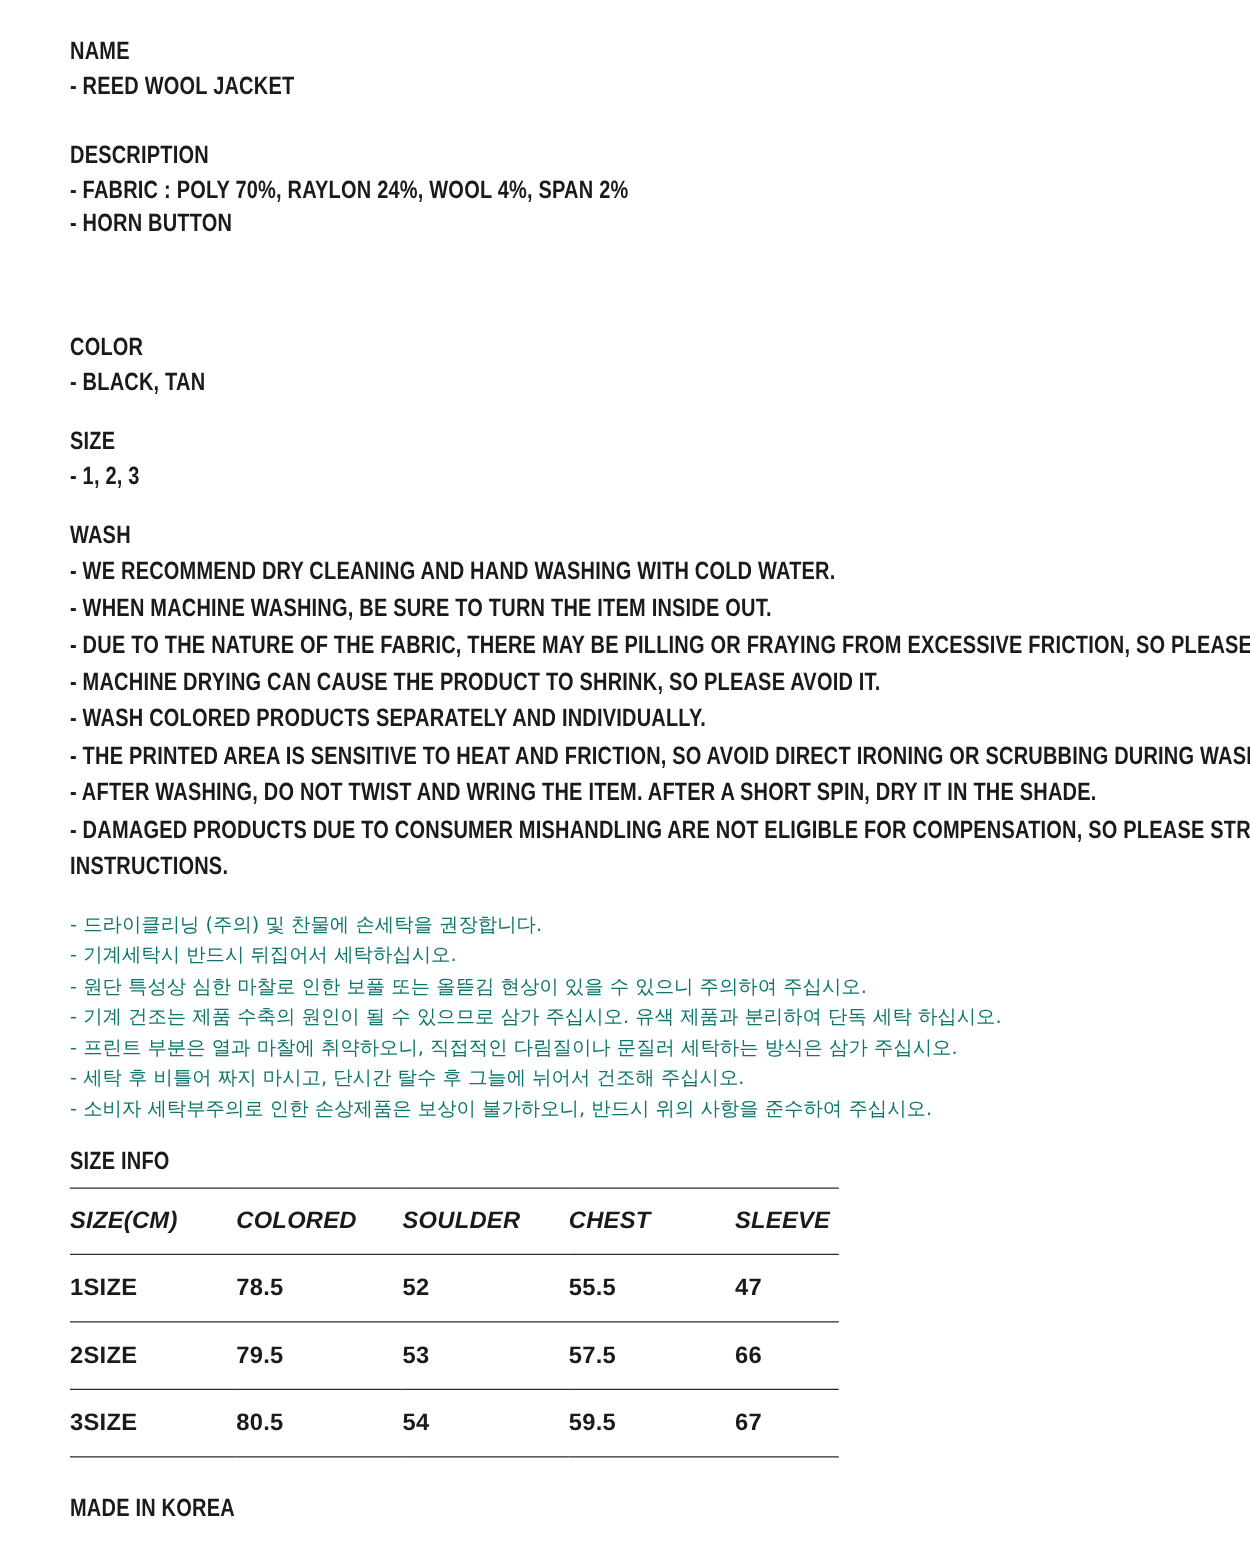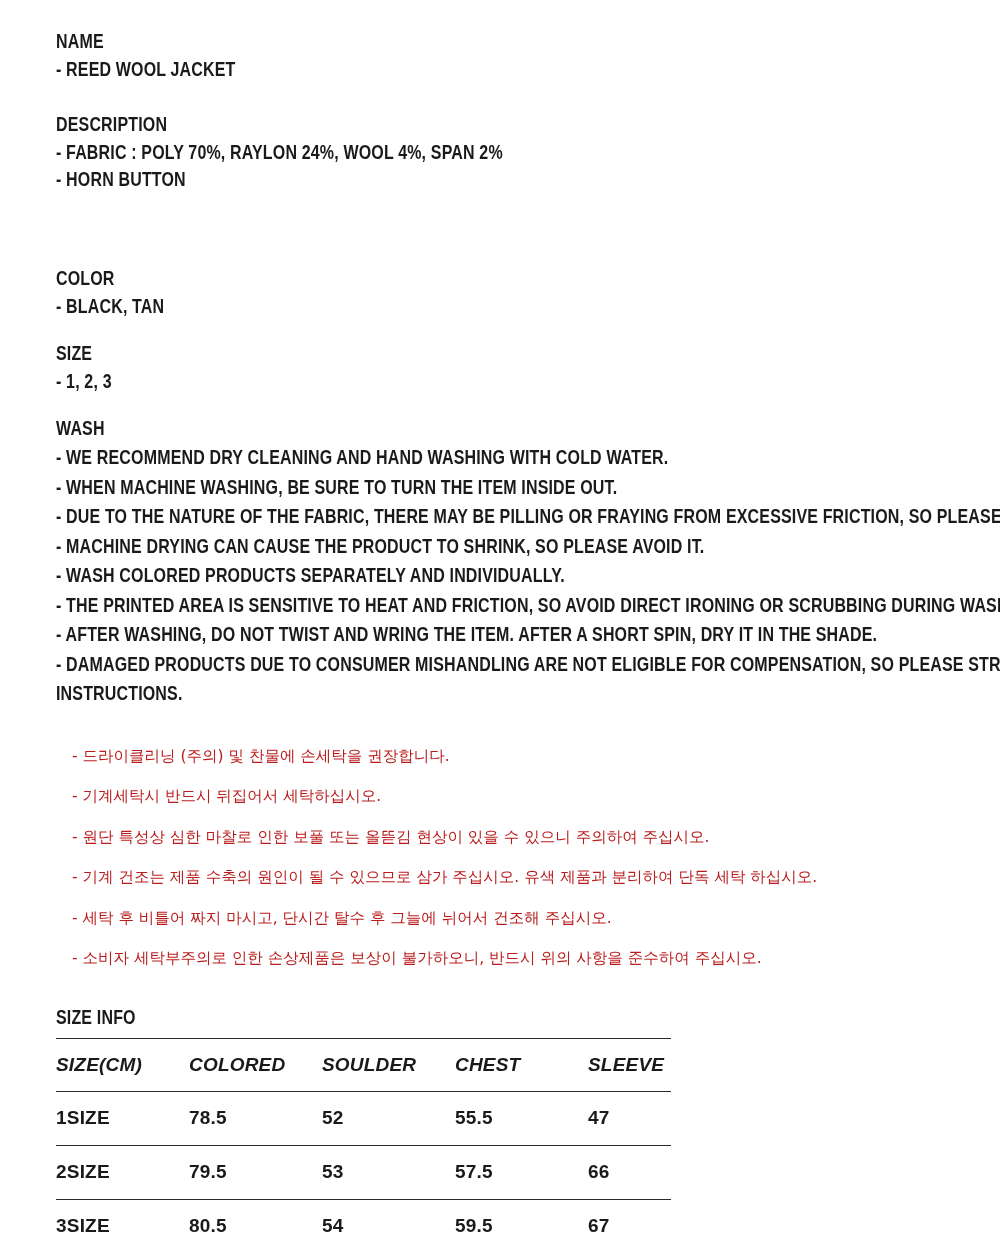--- a/index.html
+++ b/index.html
@@ -45,22 +45,22 @@
   .wash-line {
     font-size: 20px;
     line-height: 29.5px;
     margin: 0;
   }
   .ko-line {
     font-family: "DejaVu Sans", sans-serif;
     font-weight: normal;
     font-size: 15.5px;
     line-height: 24.5px;
-    margin: 16px;
-    color: #b91c1c;
+    margin: 0;
+    color: #0f766e;
     white-space: nowrap;
   }
 
   .sp-1 { height: 30px; }
   .sp-2 { height: 74px; }
   .sp-3 { height: 22px; }
   .sp-4 { height: 22px; }
   .sp-5 { height: 19px; }
   .sp-6 { height: 19px; }
 
@@ -142,20 +142,21 @@
     <p class="cond wash-line">- AFTER WASHING, DO NOT TWIST AND WRING THE ITEM. AFTER A SHORT SPIN, DRY IT IN THE SHADE.</p>
     <p class="cond wash-line">- DAMAGED PRODUCTS DUE TO CONSUMER MISHANDLING ARE NOT ELIGIBLE FOR COMPENSATION, SO PLEASE STRICTLY FOLLOW THE ABOVE</p>
     <p class="cond wash-line"> INSTRUCTIONS.</p>
 
     <div class="sp-5"></div>
 
     <p class="ko-line">- 드라이클리닝 (주의) 및 찬물에 손세탁을 권장합니다.</p>
     <p class="ko-line">- 기계세탁시 반드시 뒤집어서 세탁하십시오.</p>
     <p class="ko-line">- 원단 특성상 심한 마찰로 인한 보풀 또는 올뜯김 현상이 있을 수 있으니 주의하여 주십시오.</p>
     <p class="ko-line">- 기계 건조는 제품 수축의 원인이 될 수 있으므로 삼가 주십시오. 유색 제품과 분리하여 단독 세탁 하십시오.</p>
+    <p class="ko-line">- 프린트 부분은 열과 마찰에 취약하오니, 직접적인 다림질이나 문질러 세탁하는 방식은 삼가 주십시오.</p>
     <p class="ko-line">- 세탁 후 비틀어 짜지 마시고, 단시간 탈수 후 그늘에 뉘어서 건조해 주십시오.</p>
     <p class="ko-line">- 소비자 세탁부주의로 인한 손상제품은 보상이 불가하오니, 반드시 위의 사항을 준수하여 주십시오.</p>
   </div>
 
   <div class="sp-6"></div>
 
   <div class="block">
     <p class="cond heading">SIZE INFO</p>
 
     <table class="size-info">

